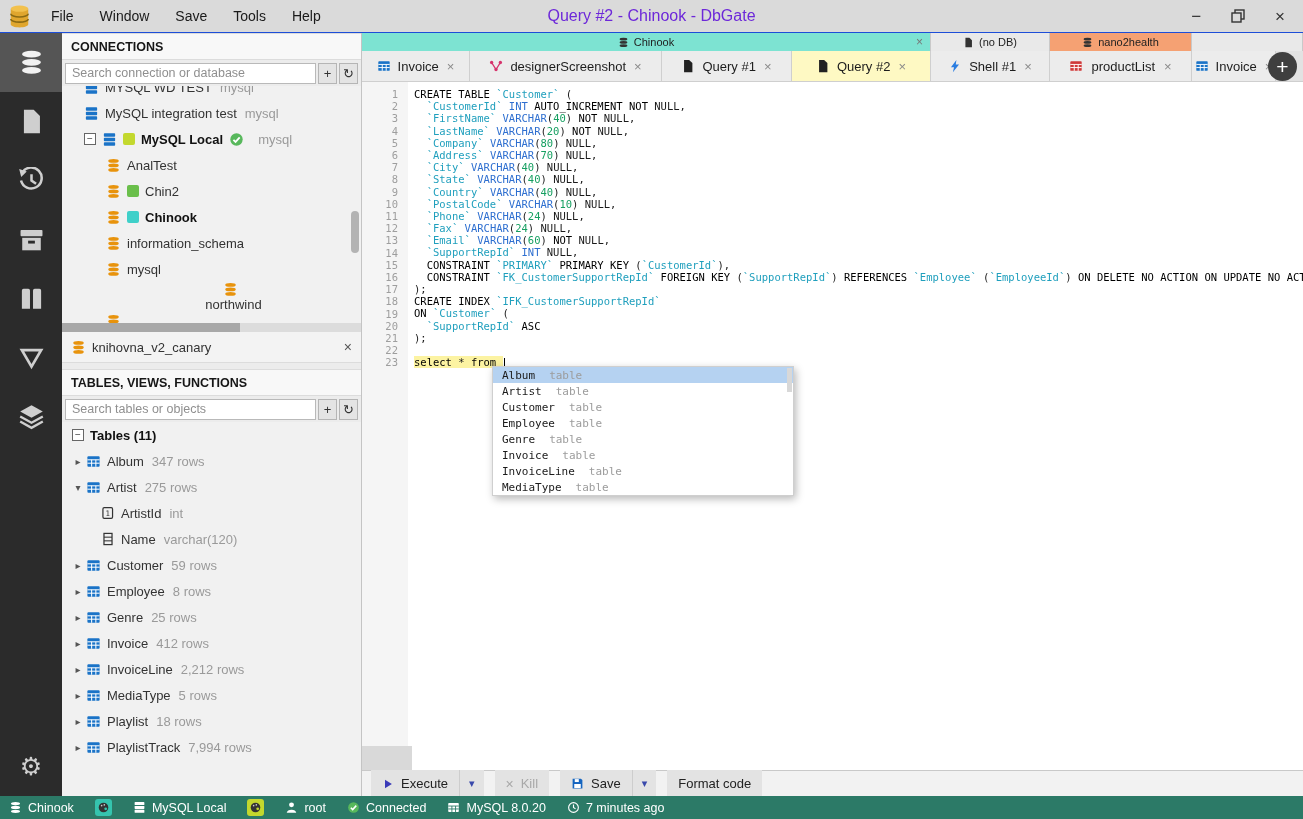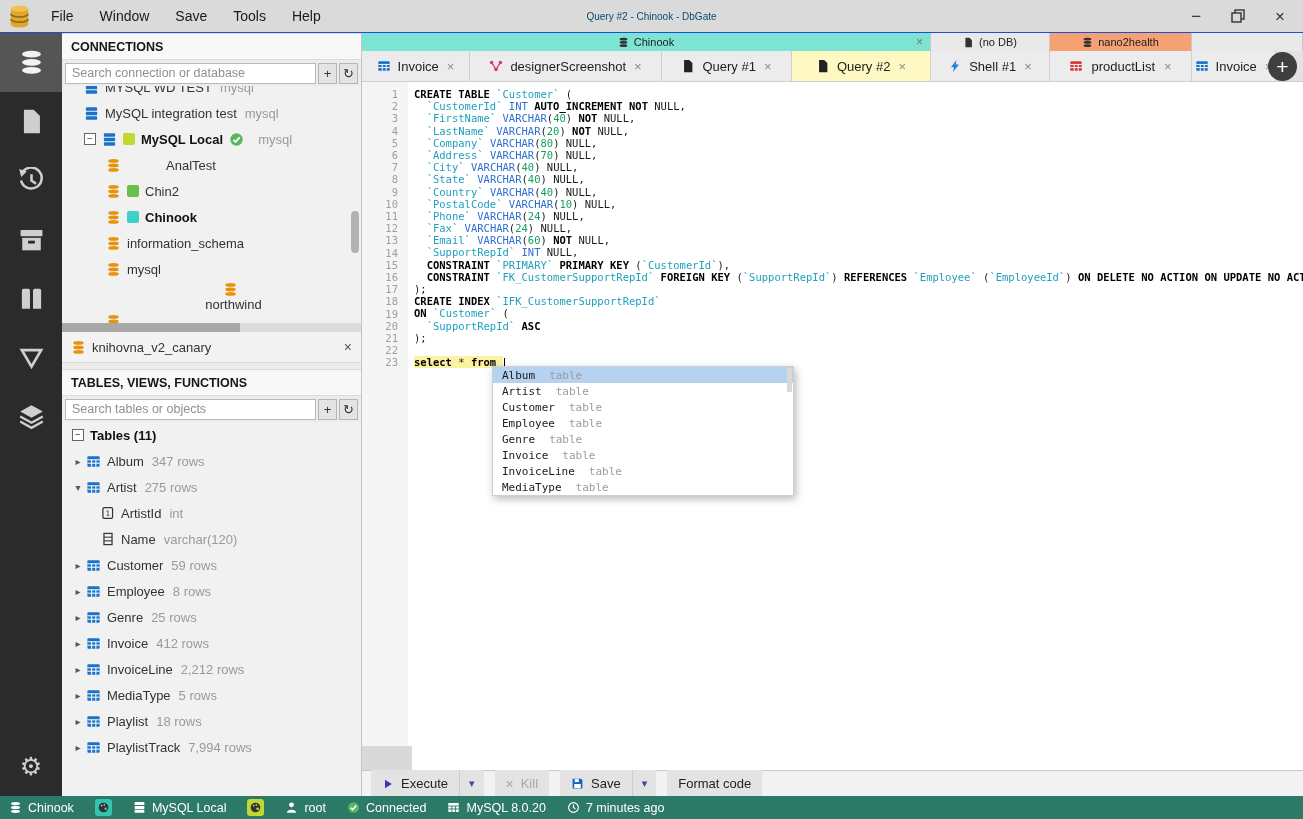--- a/index.html
+++ b/index.html
@@ -3,21 +3,21 @@
 <meta charset="utf-8">
 <style>
   *{box-sizing:border-box;margin:0;padding:0}
   html,body{width:1303px;height:819px;overflow:hidden}
   body{font-family:"Liberation Sans",sans-serif;background:#fff;position:relative;font-size:13px;color:#222}
 
   
   .menubar{position:absolute;left:0;top:0;right:0;height:33px;background:#dadada;border-bottom:1px solid #1d4ed8;display:flex;align-items:center;z-index:30}
   .logo{width:38px;display:flex;align-items:center;justify-content:center}
   .menu-item{padding:0 13px;font-size:14px;color:#1a1a1a;height:33px;display:flex;align-items:center}
-  .app-title{position:absolute;left:50%;transform:translateX(-50%);font-size:10px;color:#0c4a6e;white-space:nowrap}
+  .app-title{position:absolute;left:50%;transform:translateX(-50%);font-size:16px;color:#6d28d9;white-space:nowrap}
   .win-controls{margin-left:auto;display:flex;align-items:center;gap:30px;padding-right:18px;color:#333}
   .win-btn{font-size:17px;line-height:1;display:flex;align-items:center}
 
   
   .activity-bar{position:absolute;left:0;top:33px;width:62px;bottom:23px;background:#2b2b2b;display:flex;flex-direction:column;align-items:center;z-index:20}
   .act-icon{width:62px;height:59px;display:flex;align-items:center;justify-content:center;cursor:pointer}
   .act-icon.selected{background:#555}
   .act-spacer{flex:1}
   .gear-glyph{font-size:25px;color:#cfcfcf;line-height:1}
 
@@ -53,21 +53,21 @@
   .tab{display:flex;align-items:center;justify-content:center;gap:7px;font-size:13px;color:#1d1d1d;background:#ececec;border-right:1px solid #cfcfcf;cursor:pointer;overflow:hidden;white-space:nowrap}
   .tab.active{background:#fef9c3}
   .tab .t-close{color:#8a8a8a;font-size:13px;margin-left:1px}
   .plus-btn{position:absolute;right:6px;top:1px;width:29px;height:29px;border-radius:50%;background:#3f3f3f;color:#fff;font-size:21px;display:flex;align-items:center;justify-content:center;cursor:pointer;z-index:6}
 
   
   .editor{flex:1;position:relative;display:flex;overflow:hidden;background:#fff}
   .gutter{width:46px;flex:none;background:#f5f5f5;color:#9e9e9e;font:10.5px/12.2px "DejaVu Sans Mono",monospace;text-align:right;padding:6px 10px 0 0}
   .code{flex:1;position:relative;font:10.5px/12.2px "DejaVu Sans Mono",monospace;color:#1a1a1a;padding:6px 0 0 6px;white-space:pre;overflow:hidden}
   .code-line{height:12.2px}
-  .kw{font-weight:bold;color:#000}
+  .kw{font-weight:normal;color:#000}
   .ident{color:#1f9fbd}
   .type{color:#2e6fd0}
   .num{color:#159f60}
   .hl{background:#fcf3a2}
   .caret{display:inline-block;width:1.3px;height:10.5px;background:#000;vertical-align:text-bottom;margin-left:1px}
   .editor-corner{position:absolute;left:0;bottom:0;width:50px;height:24px;background:#d9d9d9}
 
   
   .autocomplete{position:absolute;left:130px;top:284px;width:302px;background:#fff;border:1px solid #cfcfcf;box-shadow:2px 3px 8px rgba(0,0,0,.28);z-index:9}
   .ac-item{height:16px;display:flex;align-items:center;padding:0 9px;gap:14px;cursor:pointer}
@@ -227,21 +227,21 @@
         <span class="lbl bold">MySQL Local</span>
         <span class="gap"></span>
         <span class="icon14">
           <svg width="15" height="15" viewBox="0 0 16 16">
             <circle cx="8" cy="8" r="6.6" fill="#58b85c"></circle>
             <path d="M4.7 8.3l2.3 2.3 4.4-4.9" stroke="#fff" stroke-width="1.9" fill="none"></path>
           </svg>
         </span>
         <span class="sub">mysql</span>
       </div>
-      <div class="tree-row" style="padding-left: 44px; gap: 39px;">
+      <div class="tree-row" style="padding-left: 44px;">
         <span class="icon14">
           <svg width="15" height="15" viewBox="0 0 16 16">
             <ellipse cx="8" cy="3.1" rx="5.6" ry="2" fill="#e8930c"></ellipse>
             <ellipse cx="8" cy="7.9" rx="5.6" ry="2" fill="#e8930c"></ellipse>
             <ellipse cx="8" cy="12.7" rx="5.6" ry="2" fill="#e8930c"></ellipse>
           </svg>
         </span>
         <span class="lbl">AnalTest</span>
       </div>
       <div class="tree-row" style="padding-left: 44px;">

